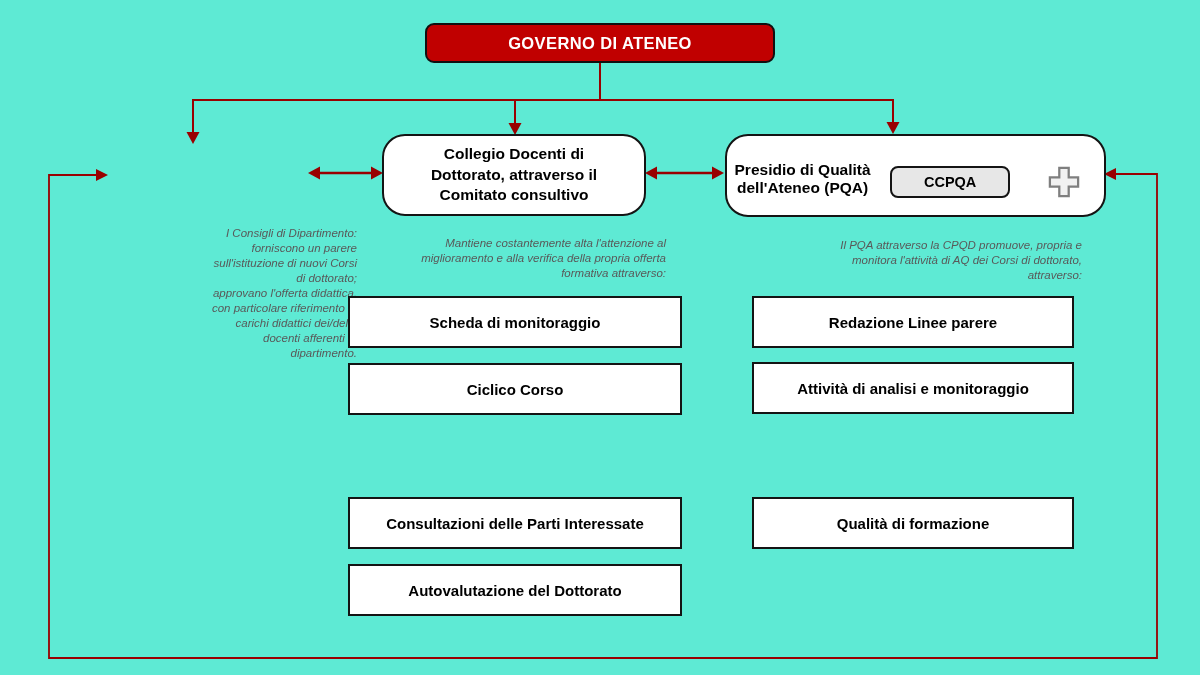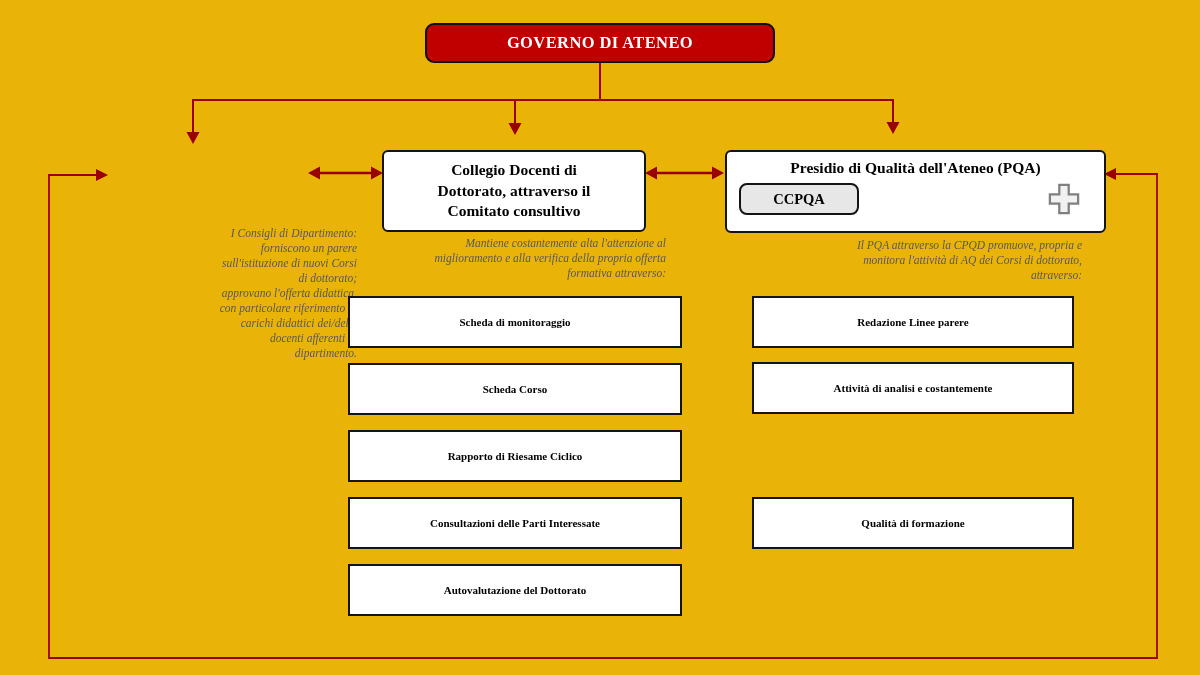--- a/index.html
+++ b/index.html
@@ -1,41 +1,41 @@
 <!DOCTYPE html>
 <html><head>
 <meta charset="utf-8">
 <style>
   html,body{margin:0;padding:0;background:#ffffff;}
   .canvas{
     position:relative;
     width:1200px;height:675px;
-    background:#eab308;
-    font-family:Liberation Serif, serif;
+    background:#5eead4;
+    font-family:Liberation Sans, sans-serif;
     overflow:hidden;
   }
   .canvas svg.wires{position:absolute;left:0;top:0;z-index:1;}
   .box{
     position:absolute;z-index:2;box-sizing:border-box;
     background:#ffffff;border:2.5px solid #141414;
     display:flex;align-items:center;justify-content:center;
     text-align:center;font-weight:bold;color:#000;
     white-space:pre-line;
   }
-  .rounded{border-radius:6px;margin-top:16px;}
+  .rounded{border-radius:23px;}
   .root-box{
     left:425px;top:23px;width:350px;height:40px;
     background:#c00000;color:#ffffff;border-radius:9px;
     font-size:16.5px;letter-spacing:.4px;border-color:#101010;
   }
   .dip-box{left:107px;top:144px;width:201px;height:62px;font-size:15.5px;}
   .col-box{left:382px;top:134px;width:264px;height:82px;font-size:15.5px;line-height:1.32;}
   .pqa-box{
     left:725px;top:134px;width:381px;height:83px;
-    flex-direction:column;justify-content:flex-start;padding-top:7px;
+    flex-direction:row;justify-content:flex-start;padding-top:7px;
     font-size:15.5px;
   }
   .pqa-badges{
     display:flex;align-items:center;justify-content:space-between;
     width:100%;box-sizing:border-box;padding:5px 24px 0 12px;
   }
   .badge{
     box-sizing:border-box;width:120px;height:32px;
     background:#e7e7e7;border:2.2px solid #141414;border-radius:8px;
     display:flex;align-items:center;justify-content:center;
@@ -47,21 +47,21 @@
     font-size:11.5px;line-height:1.3;text-align:right;
     white-space:pre-line;
   }
   .dip-desc{left:57px;top:226px;width:300px;}
   .col-desc{left:340px;top:236px;width:326px;}
   .pqa-desc{left:748px;top:238px;width:334px;}
   .item{
     position:absolute;z-index:2;box-sizing:border-box;
     background:#fff;border:2.2px solid #141414;
     display:flex;align-items:center;justify-content:center;
-    text-align:center;font-weight:bold;font-size:11px;color:#000;
+    text-align:center;font-weight:bold;font-size:15px;color:#000;
     width:334px;height:52px;left:348px;
   }
   .item.right{left:752px;width:322px;}
   .m0{top:296px}.m1{top:363px}.m2{top:430px}.m3{top:497px}.m4{top:564px}
   .r0{top:296px}.r1{top:362px}.r2{top:430px}.r3{top:497px}
 </style>
 </head>
 <body>
 
 <div class="canvas">
@@ -106,36 +106,35 @@
 
   <div class="box rounded col-box">
     <span>Collegio Docenti di
 Dottorato, attraverso il
 Comitato consultivo</span>
   </div>
   <div class="desc col-desc">Mantiene costantemente alta l'attenzione al
 miglioramento e alla verifica della propria offerta
 formativa attraverso:</div>
   <div class="item m0">Scheda di monitoraggio</div>
-  <div class="item m1">Scheda Corso</div>
-  <div class="item m2">Rapporto di Riesame Ciclico</div>
+  <div class="item m1">Ciclico Corso</div>
   <div class="item m3">Consultazioni delle Parti Interessate</div>
   <div class="item m4">Autovalutazione del Dottorato</div>
 
   <div class="box rounded pqa-box">
     <span>Presidio di Qualità dell'Ateneo (PQA)</span>
     <div class="pqa-badges">
       <div class="badge">
         <span>CCPQA</span>
       </div>
       <svg width="32" height="34" viewBox="0 0 34 34">
         <path d="M12 2 h10 v10 h10 v10 h-10 v10 h-10 v-10 H2 V12 h10 z" fill="#f1f1f1" stroke="#7f7f7f" stroke-width="2.4"></path>
       </svg>
     </div>
   </div>
   <div class="desc pqa-desc">Il PQA attraverso la CPQD promuove, propria e
 monitora l'attività di AQ dei Corsi di dottorato,
 attraverso:</div>
   <div class="item right r0">Redazione Linee parere</div>
-  <div class="item right r1">Attività di analisi e costantemente</div>
+  <div class="item right r1">Attività di analisi e monitoraggio</div>
   <div class="item right r3">Qualità di formazione</div>
 
 </div>
 
 </body></html>

